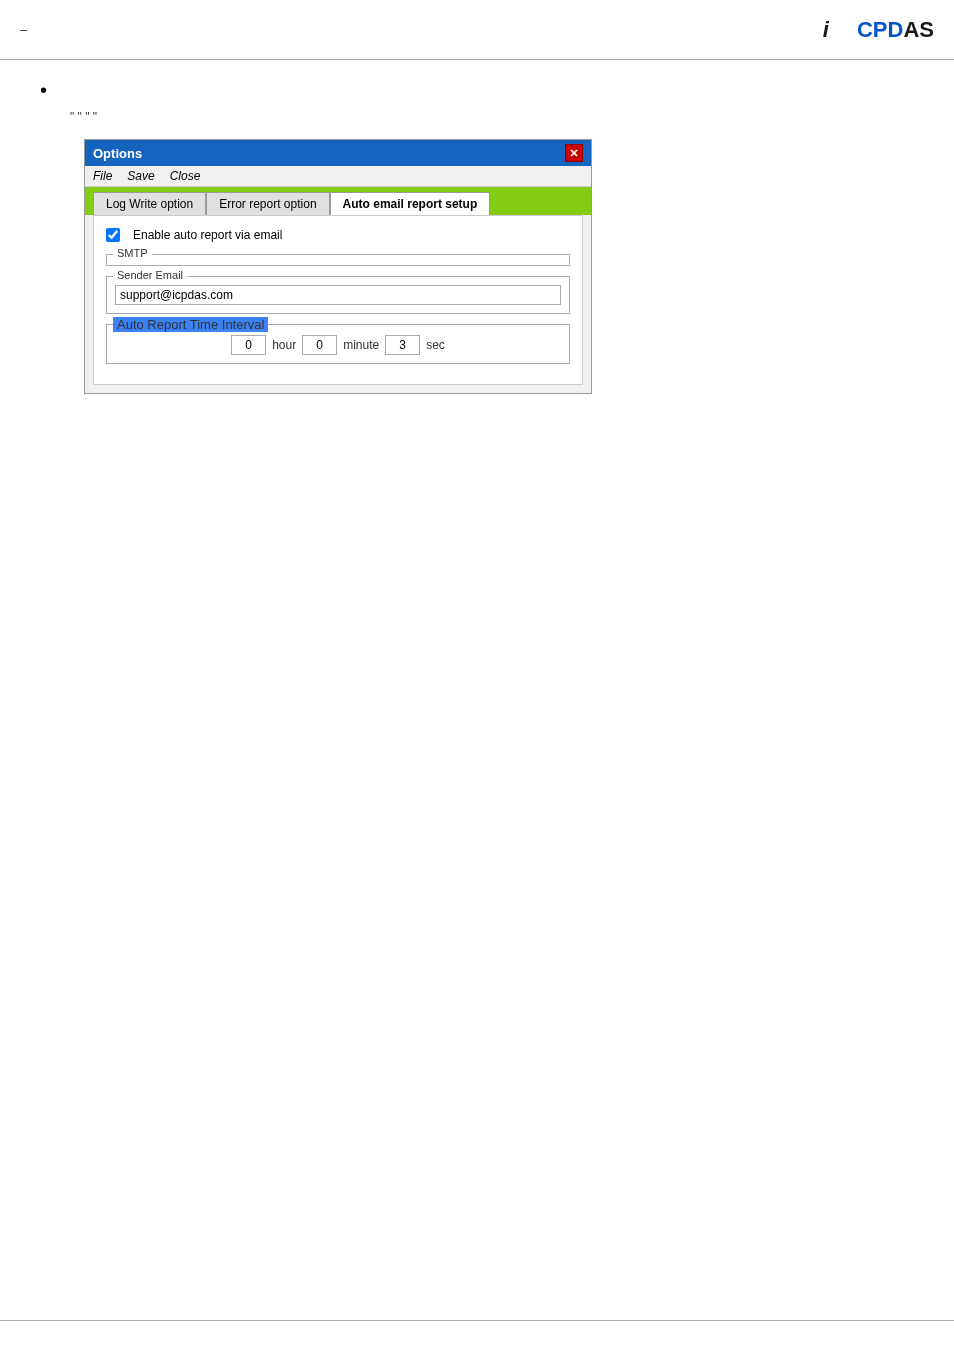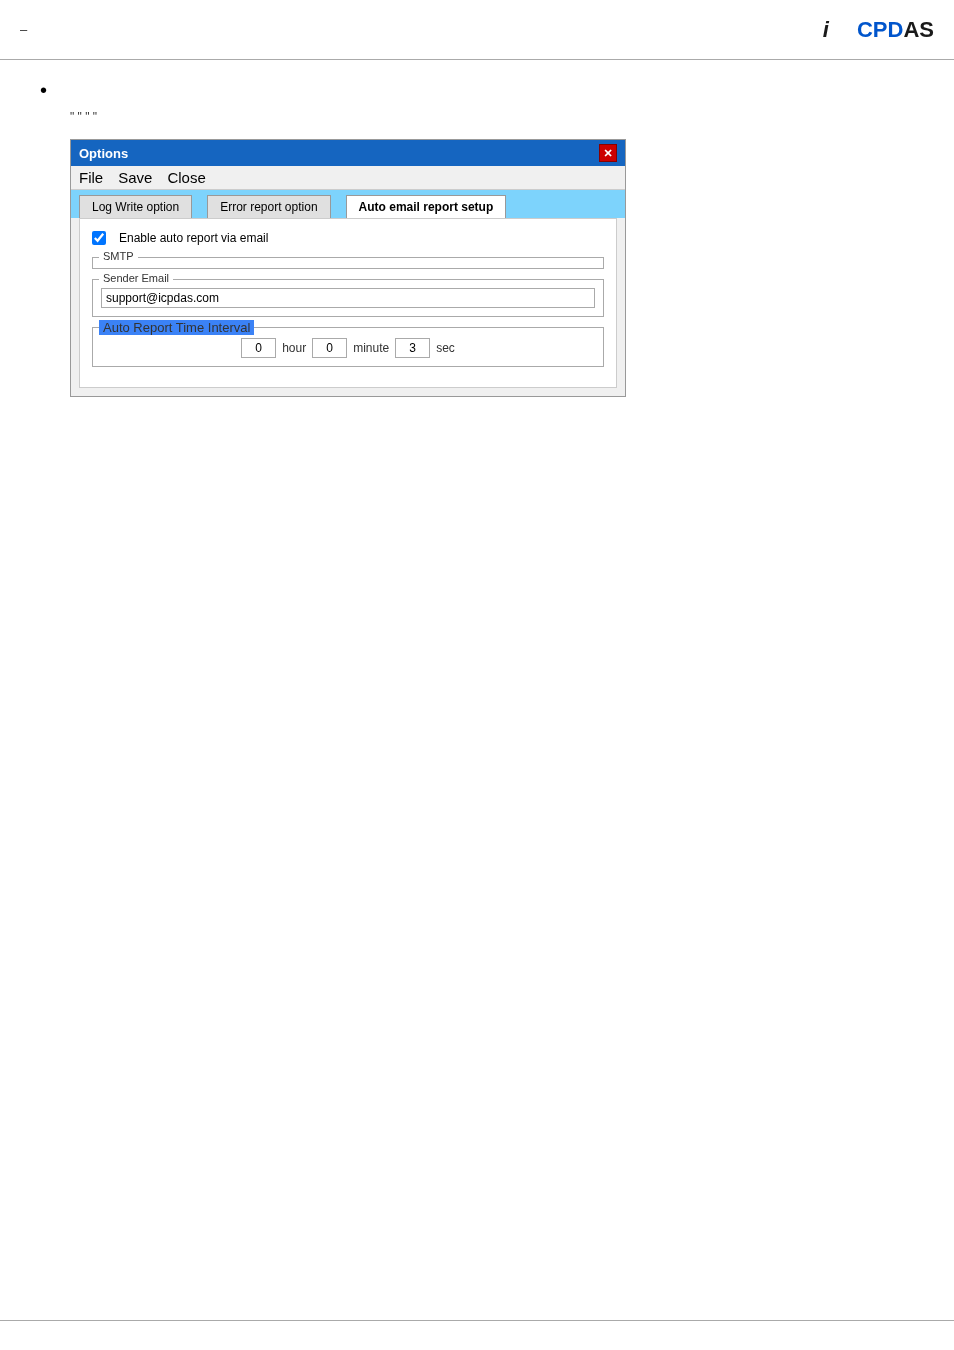--- a/index.html
+++ b/index.html
@@ -65,22 +65,22 @@
     .description-text {
       font-size: 12px;
       color: #333;
       margin-bottom: 15px;
       margin-left: 30px;
     }
 
     
     .dialog {
       border: 1px solid #999;
-      width: 556px;
-      margin-left: 30px;
+      width: 508px;
+      margin-left: 44px;
       background: #f0f0f0;
     }
 
     .dialog-title-bar {
       background: #1565c0;
       color: white;
       padding: 4px 8px;
       display: flex;
       align-items: center;
       justify-content: space-between;
@@ -103,31 +103,32 @@
     }
 
     .dialog-menu {
       background: #f0f0f0;
       border-bottom: 1px solid #ccc;
       padding: 3px 8px;
       display: flex;
       gap: 15px;
     }
     .dialog-menu-item {
-      font-size: 15px;
+      font-size: 12px;
       color: #000;
       cursor: pointer;
+      font-style: italic;
     }
 
     
     .tabs {
       display: flex;
-      background: #7dd3fc;
+      background: #84cc16;
       padding: 5px 8px 0 8px;
-      gap: 15px;
+      gap: 0;
     }
     .tab {
       padding: 4px 12px;
       font-size: 12px;
       border: 1px solid #999;
       border-bottom: none;
       background: #e0e0e0;
       cursor: pointer;
       color: #000;
     }

